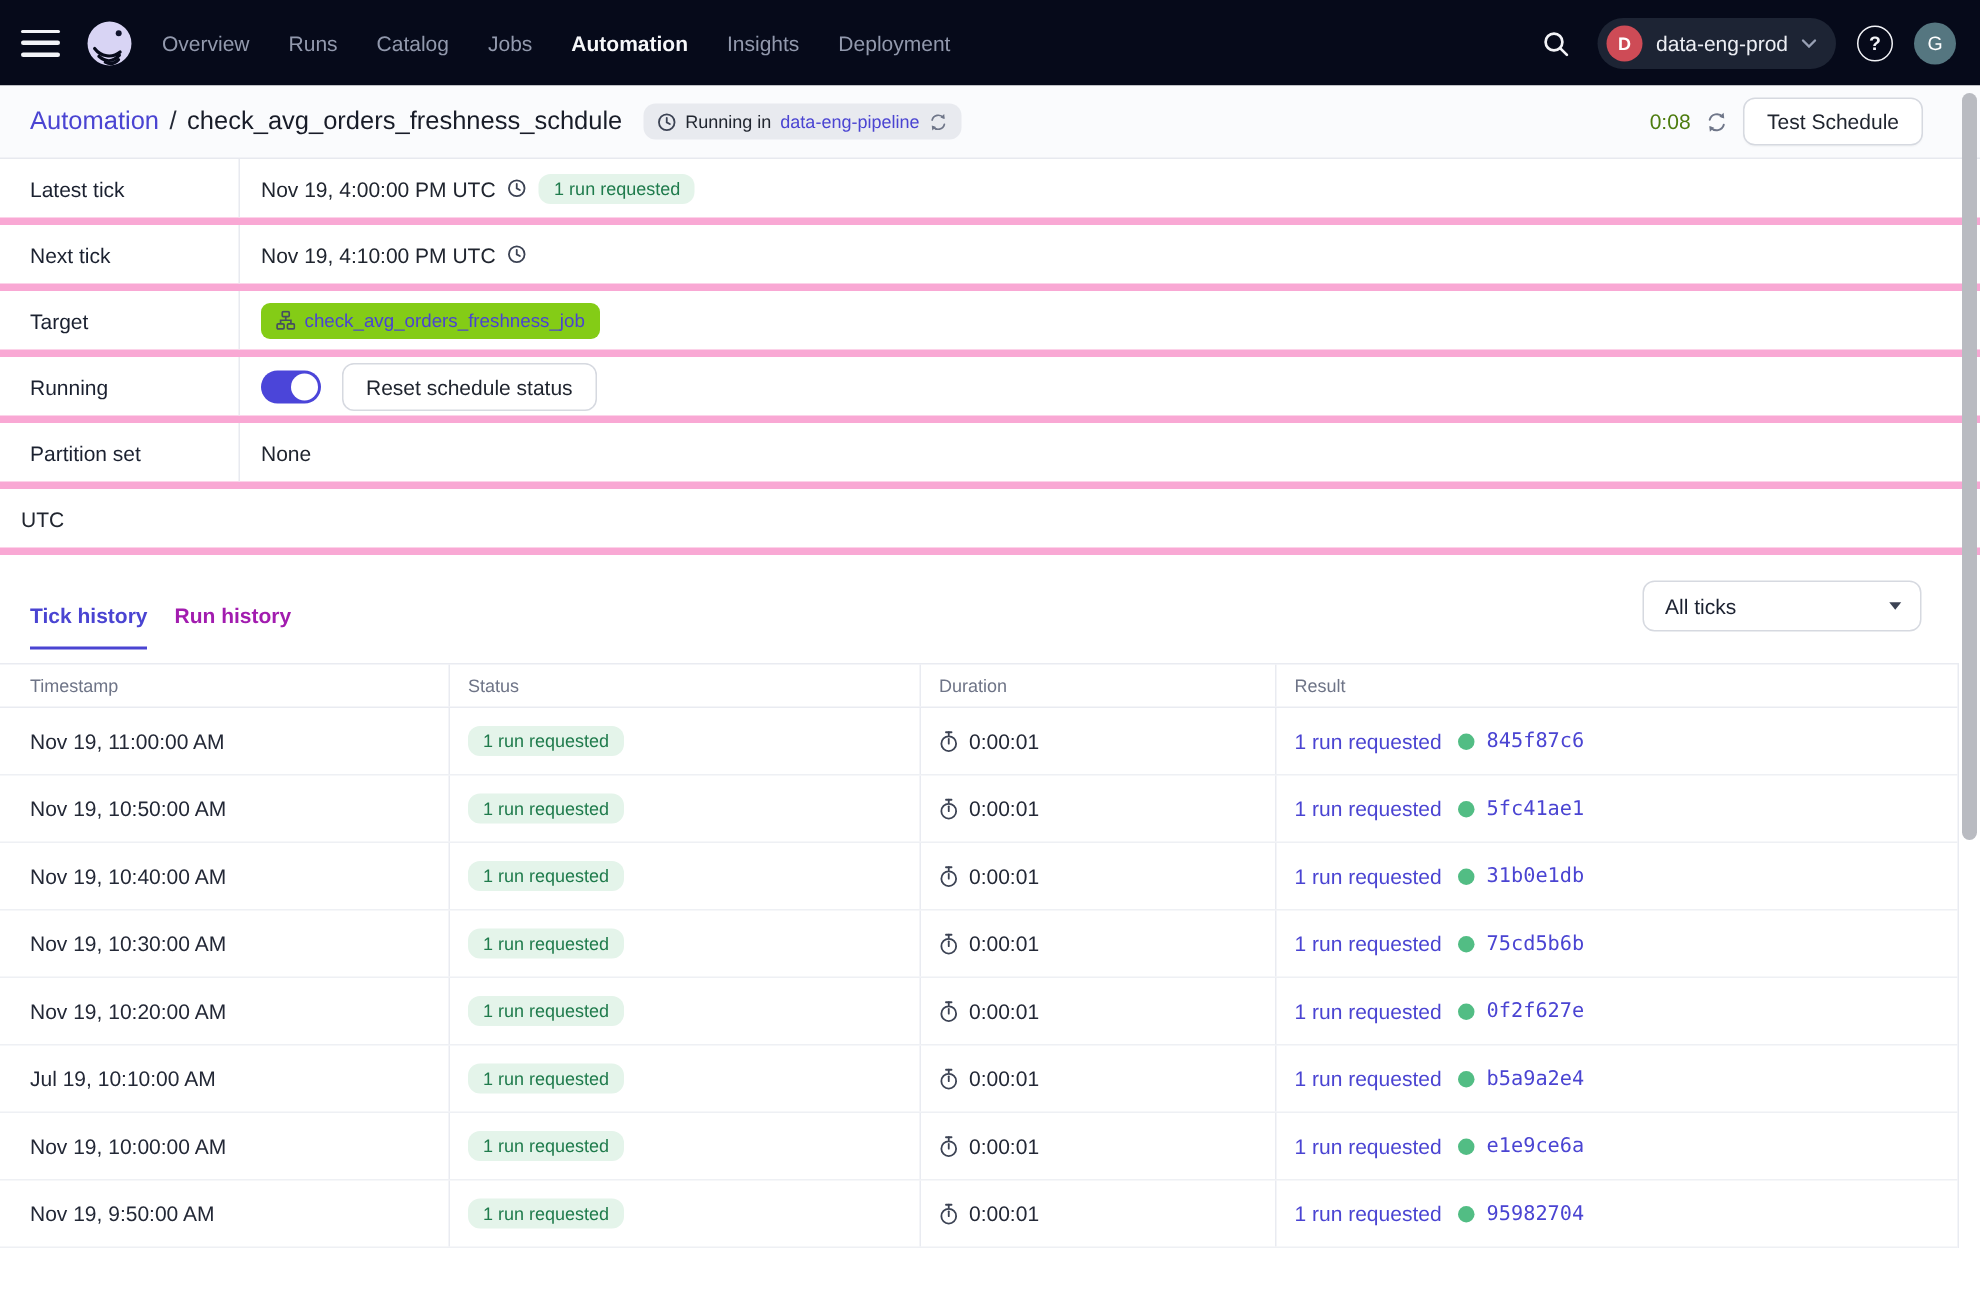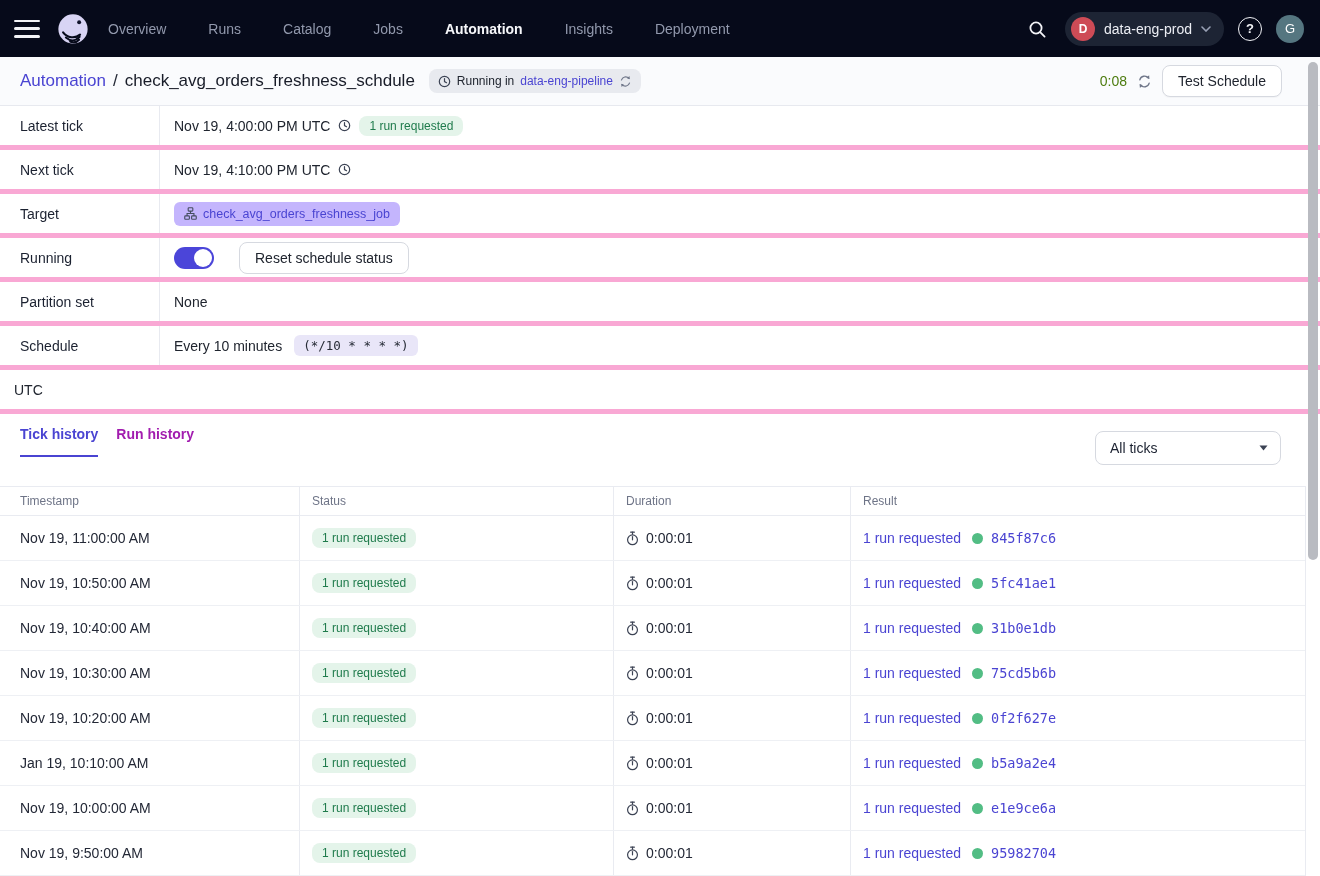--- a/index.html
+++ b/index.html
@@ -5,21 +5,21 @@
   * { margin:0; padding:0; box-sizing:border-box; }
   html,body { background:#ffffff; }
   body { font-family:"Liberation Sans", sans-serif; }
   .app { position:relative; width:1320px; height:876px; background:#ffffff; overflow:hidden; }
 
   
   .navbar { height:57px; background:#060a1a; display:flex; align-items:center; padding:0 16px 0 14px; }
   .hamburger { width:26px; height:18px; display:flex; flex-direction:column; justify-content:space-between; cursor:pointer; margin-right:16px; }
   .hamburger span { display:block; height:2.6px; background:#f2f3f7; border-radius:2px; }
   .logo { margin-right:18px; display:flex; align-items:center; }
-  .nav-items { display:flex; align-items:center; gap:42px; }
+  .nav-items { display:flex; align-items:center; gap:26px; }
   .nav-item { font-size:14px; color:#9299ad; cursor:pointer; }
   .nav-item.active { color:#f6f7fa; font-weight:bold; }
   .nav-right { margin-left:auto; display:flex; align-items:center; gap:14px; }
   .search-btn { width:28px; height:28px; display:flex; align-items:center; justify-content:center; cursor:pointer; }
   .ws-pill { display:flex; align-items:center; gap:9px; background:#1d2434; border-radius:18px; padding:5px 13px 5px 6px; cursor:pointer; }
   .ws-avatar { width:24px; height:24px; border-radius:50%; background:#ce4b56; color:#fff; font-size:12px; font-weight:bold; display:flex; align-items:center; justify-content:center; }
   .ws-name { color:#eceef4; font-size:14px; }
   .help-btn { width:24px; height:24px; border:1.8px solid #f2f3f7; border-radius:50%; color:#f2f3f7; font-size:13px; font-weight:bold; display:flex; align-items:center; justify-content:center; cursor:pointer; }
   .user-avatar { width:28px; height:28px; border-radius:50%; background:#557680; color:#fff; font-size:13px; display:flex; align-items:center; justify-content:center; cursor:pointer; }
 
@@ -34,30 +34,30 @@
   .countdown { font-size:14px; color:#4d7c0f; }
   .icon-btn { display:flex; align-items:center; justify-content:center; cursor:pointer; }
   .test-btn { height:32px; background:#fff; border:1px solid #d6d9e0; border-radius:8px; padding:0 15px; font-size:14px; color:#20252f; font-family:"Liberation Sans",sans-serif; cursor:pointer; box-shadow:0 1px 1px rgba(0,0,0,0.03); }
 
   
   .details { }
   .drow { display:flex; align-items:center; height:44px; border-bottom:5px solid #f9a8d4; }
   .dlabel { width:160px; flex:0 0 160px; padding-left:20px; font-size:14px; color:#1b2130; align-self:stretch; display:flex; align-items:center; border-right:1px solid #e8eaf0; }
   .dvalue { padding-left:14px; font-size:14px; color:#20252f; display:flex; align-items:center; gap:8px; }
   .badge-green { background:#e4f4ea; color:#1f7b4c; font-size:12px; padding:3px 10px; border-radius:8px; white-space:nowrap; }
-  .target-pill { display:inline-flex; align-items:center; gap:6px; background:#c4b5fd; border-radius:6px; height:24px; padding:0 10px; cursor:pointer; }
+  .target-pill { display:inline-flex; align-items:center; gap:6px; background:#84cc16; border-radius:6px; height:24px; padding:0 10px; cursor:pointer; }
   .target-pill span { font-size:12.5px; color:#4a44d2; }
   .toggle { position:relative; width:40px; height:22px; background:#4b45d9; border-radius:11px; cursor:pointer; }
   .toggle .knob { position:absolute; top:2px; right:2px; width:18px; height:18px; border-radius:50%; background:#fff; }
-  .reset-btn { margin-left:17px; height:32px; background:#fff; border:1px solid #d6d9e0; border-radius:8px; padding:0 15px; font-size:14px; color:#20252f; font-family:"Liberation Sans",sans-serif; cursor:pointer; }
+  .reset-btn { margin-left:6px; height:32px; background:#fff; border:1px solid #d6d9e0; border-radius:8px; padding:0 15px; font-size:14px; color:#20252f; font-family:"Liberation Sans",sans-serif; cursor:pointer; }
   .cron-badge { font-family:"DejaVu Sans Mono",monospace; font-size:12.5px; background:#e9e6f8; color:#262b36; padding:3px 9px; border-radius:6px; margin-left:4px; white-space:pre; }
 
   
   .tabs-bar { position:relative; height:72px; }
-  .tabs { position:absolute; left:20px; top:12px; display:flex; gap:18px; }
+  .tabs { position:absolute; left:20px; top:32px; display:flex; gap:18px; }
   .tab { font-size:14px; font-weight:bold; color:#a21caf; padding-bottom:13px; border-bottom:2px solid transparent; cursor:pointer; }
   .tab.active { color:#4a44d2; border-bottom-color:#4a44d2; }
   .filter-select { position:absolute; right:39px; top:17px; width:186px; height:34px; background:#fff; border:1px solid #d6d9e0; border-radius:8px; display:flex; align-items:center; justify-content:space-between; padding:0 12px 0 14px; font-size:14px; color:#1b2130; cursor:pointer; }
 
   
   .ticks-table { border-top:1px solid #e9ebf1; width:1306px; border-right:1px solid #e9ebf1; }
   .thead, .trow { display:grid; grid-template-columns:300px 314px 237px 1fr; }
   .thead { height:29px; border-bottom:1px solid #e9ebf1; }
   .th { font-size:12px; color:#6e7487; display:flex; align-items:center; padding-left:12px; border-right:1px solid #e9ebf1; }
   .th:first-child { padding-left:20px; }
@@ -219,27 +219,20 @@
       </div>
     </div>
 
     <div class="drow">
       <div class="dlabel">Partition set</div>
       <div class="dvalue">
           <span>None</span>
         </div>
     </div>
 
-    <div class="drow">
-      <div class="dlabel">Schedule</div>
-      <div class="dvalue">
-        <span>Every 10 minutes</span>
-        <span class="cron-badge">(*/10 * * * *)</span>
-      </div>
-    </div>
 
     <div class="drow">
       <div class="dvalue">
           <span>UTC</span>
         </div>
     </div>
 
   </section>
 
   <div class="tabs-bar">
@@ -383,21 +376,21 @@
     </div>
     <div class="td result-cell">
       <span class="run-link">1 run requested</span>
       <span class="run-dot"></span>
       <span class="run-id">0f2f627e</span>
     </div>
   </div>
 
   <div class="trow">
     <div class="td">
-            <span>Jan 19, 10:10:00 AM</span>
+            <span>Jul 19, 10:10:00 AM</span>
           </div>
     <div class="td">
             <span class="badge-green">1 run requested</span>
           </div>
     <div class="td">
       <span class="dur">
         <svg width="13" height="15" viewBox="0 0 14 16" fill="none" stroke="#3c4354" stroke-width="1.3" stroke-linecap="round">
           <line x1="5" y1="1.2" x2="9" y2="1.2"></line>
           <line x1="7" y1="1.2" x2="7" y2="3.4"></line>
           <circle cx="7" cy="9.4" r="5.3"></circle>

